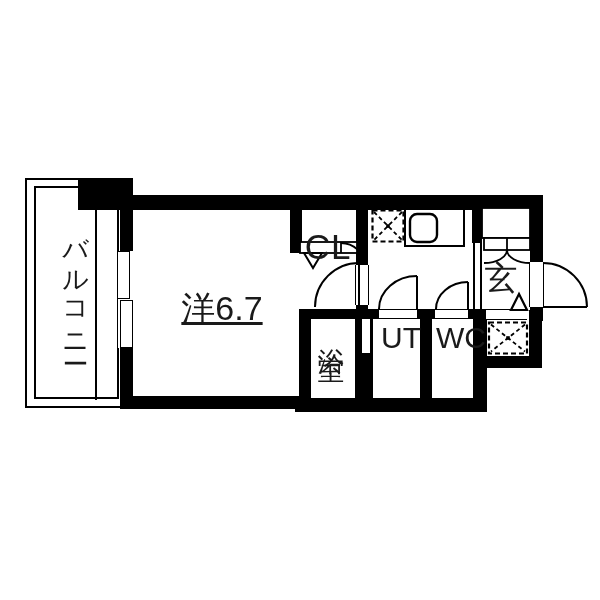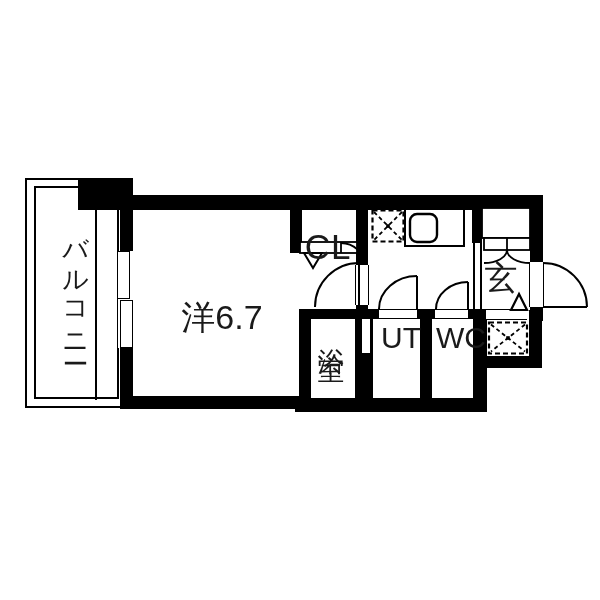--- a/index.html
+++ b/index.html
@@ -13,21 +13,21 @@
   .sill-v { position:absolute; background:#fff; border-left:1.6px solid #000; border-right:1.6px solid #000; }
   .sill-h { position:absolute; background:#fff; border-top:1.6px solid #000; border-bottom:1.6px solid #000; }
   .sash { position:absolute; background:#fff; border:1.6px solid #000; }
   .notch { position:absolute; background:#fff; border:1.4px solid #000; }
   svg.overlay { position:absolute; left:0; top:0; width:600px; height:600px; }
   .lbl { position:absolute; color:#1a1a1a; white-space:pre; }
   .lbl-h { text-align:center; }
   .lbl-v { writing-mode:vertical-rl; text-orientation:mixed; }
   .lbl-stack { text-align:center; word-break:break-all; line-height:1.04; }
   #lbl-balcony { left:56px; top:220px; width:38px; height:160px; font-size:26px; letter-spacing:3px; }
-  #lbl-main    { left:148px; top:300px; width:148px; font-size:34px; line-height:1.05; }
+  #lbl-main    { left:148px; top:291px; width:148px; font-size:34px; line-height:1.05;text-decoration:underline; }
   #lbl-closet  { left:299px; top:209px; width:58px; font-size:35px; line-height:1; letter-spacing:1px;margin-top:20px; }
   #lbl-entrance{ left:477px; top:261px; width:48px; font-size:33px; line-height:1; text-align:center; }
   #lbl-bath    { left:317px; top:327px; width:32px; height:72px; font-size:27px; letter-spacing:7px; }
   #lbl-utility { left:381px; top:322px; width:33px; font-size:30px; }
   #lbl-toilet  { left:436px; top:322px; width:33px; font-size:30px;text-align:center; }
 </style>
 </head>
 <body>
 
 <div id="plan">

